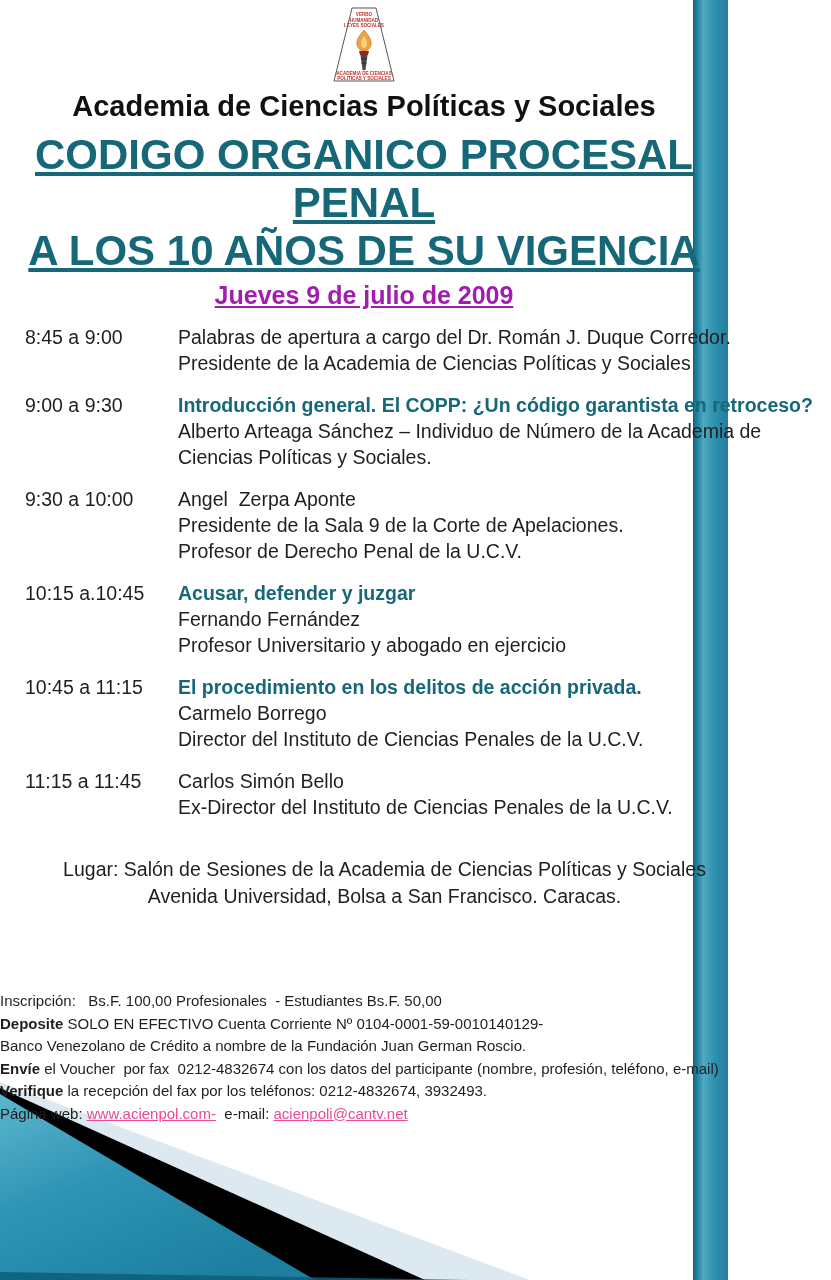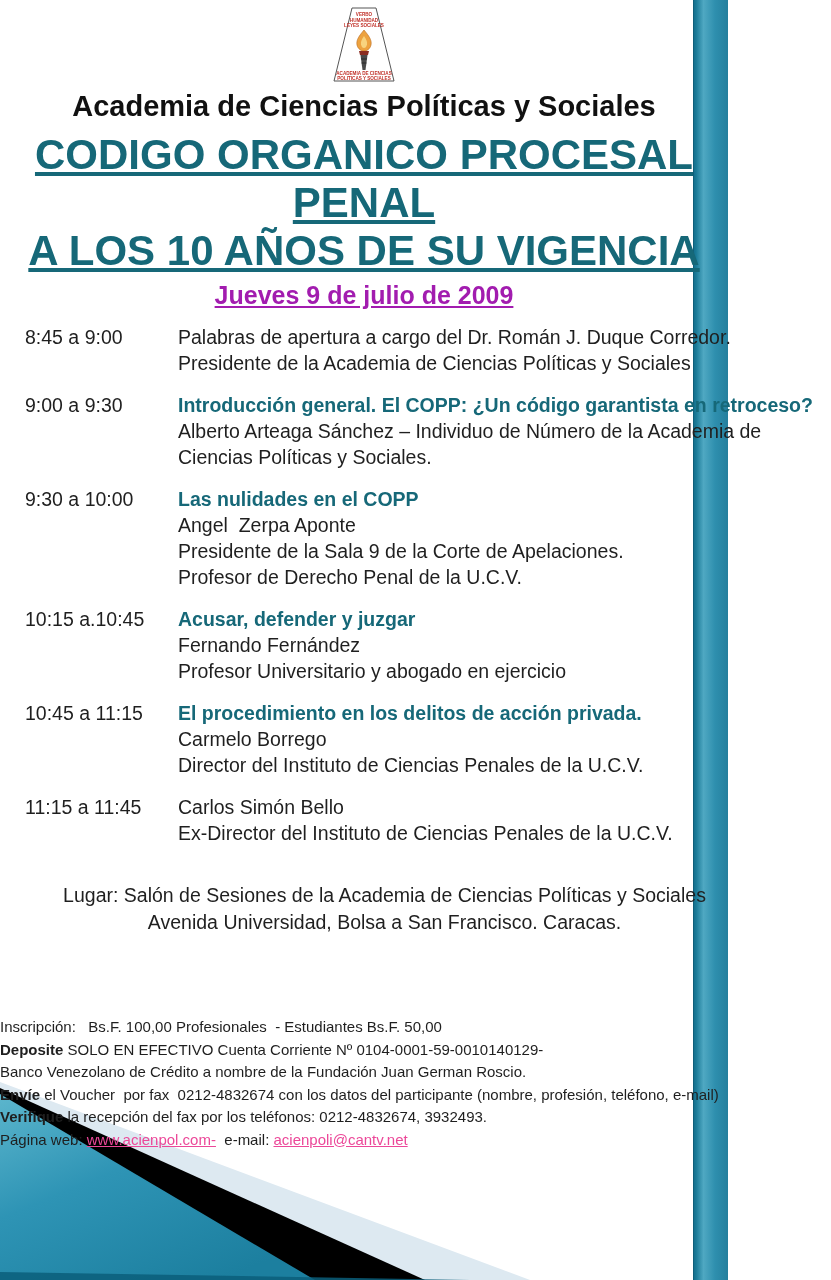--- a/index.html
+++ b/index.html
@@ -113,21 +113,20 @@
         <div class="sess">
             <div class="topic">Introducción general. El COPP: ¿Un código garantista en retroceso?</div>
             <div class="line">Alberto Arteaga Sánchez – Individuo de Número de la Academia de</div>
             <div class="line">Ciencias Políticas y Sociales.</div>
           </div>
       </div>
 
       <div class="row">
         <div class="time">9:30 a 10:00</div>
         <div class="sess">
-            <div class="topic">Las nulidades en el COPP</div>
             <div class="line">Angel  Zerpa Aponte</div>
             <div class="line">Presidente de la Sala 9 de la Corte de Apelaciones.</div>
             <div class="line">Profesor de Derecho Penal de la U.C.V.</div>
           </div>
       </div>
 
       <div class="row">
         <div class="time">10:15 a.10:45</div>
         <div class="sess">
             <div class="topic">Acusar, defender y juzgar</div>

